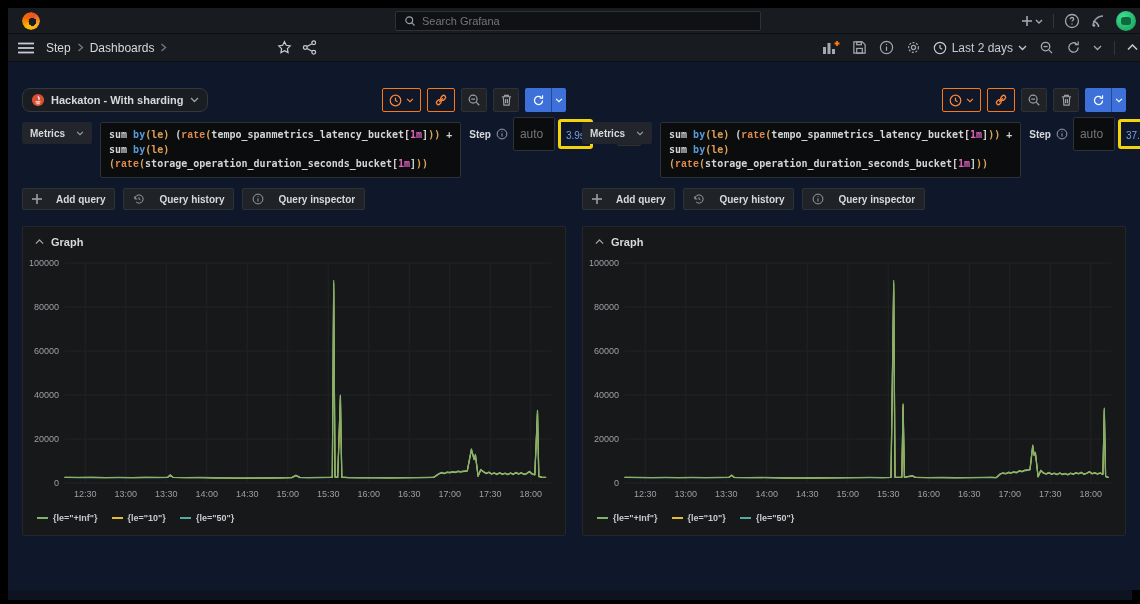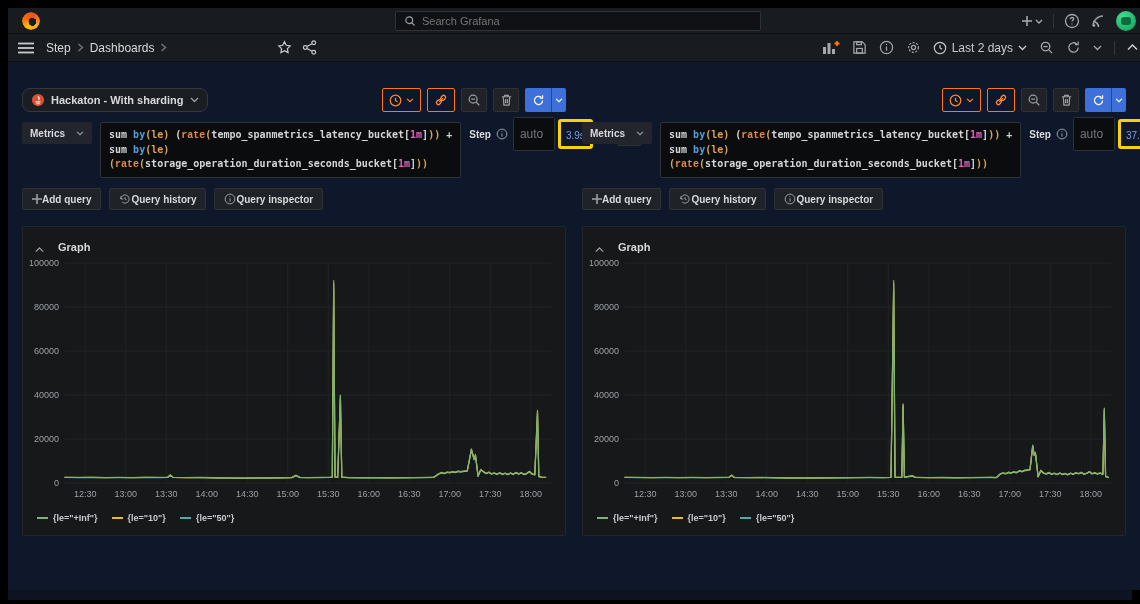--- a/index.html
+++ b/index.html
@@ -71,27 +71,27 @@
   .lbl-step { color:#d8d9da; font-size:10px; font-weight:bold; }
   .auto-input { width:42px; height:24px; background:#0b0c0e; border:1px solid #2c3235;
                 border-radius:2px; color:#5f666d; font-size:12px; padding:16px 6px;
                 font-family:"Liberation Sans",sans-serif; }
   .time-wrap { border:3px solid #f5d30b; border-radius:3px; padding:3px 5px; margin:0 -2px; }
   .exec-time { color:#7e9fe0; font-size:10px; font-weight:normal; }
   .mini-btn { display:flex; align-items:center; justify-content:center; width:24px; height:24px;
               background:#202226; border:1px solid #2c3235; border-radius:2px; color:#9aa0a6; }
 
   .actions-row { display:flex; align-items:center; gap:8px; margin:10px 4px 0 4px; }
-  .act-btn { display:flex; align-items:center; gap:0; height:22px; padding:0 9px;
+  .act-btn { display:flex; align-items:center; gap:14px; height:22px; padding:0 9px;
              background:#1f2227; border:1px solid #2e3338; border-radius:2px;
              color:#d8d9da; font-size:10px; font-weight:bold; }
 
   .graph-card { margin:16px 4px 0 4px; background:#161819; border:1px solid #24262b;
                 border-radius:2px; height:310px; }
-  .graph-head { display:flex; align-items:flex-end; gap:14px; height:26px; padding:4px 0 0 12px;
+  .graph-head { display:flex; align-items:center; gap:7px; height:26px; padding:4px 0 0 12px;
                 color:#d8d9da; font-size:11px; font-weight:bold; }
   svg.chart { display:block; margin-top:2px; }
   .legend { display:flex; align-items:center; gap:14px; padding:4px 0 0 14px; }
   .legend-item { display:flex; align-items:center; gap:5px; color:#c7cbd1; font-size:9px; font-weight:bold; }
   .legend-dash { width:11px; border-top:2px solid #7eb26d; display:inline-block; }
 
   .chart-grid  { stroke:#212327; stroke-width:1; }
   .chart-label { fill:#9aa0a6; font-size:9px; font-family:"Liberation Sans",sans-serif; }
 </style>
 </head>

